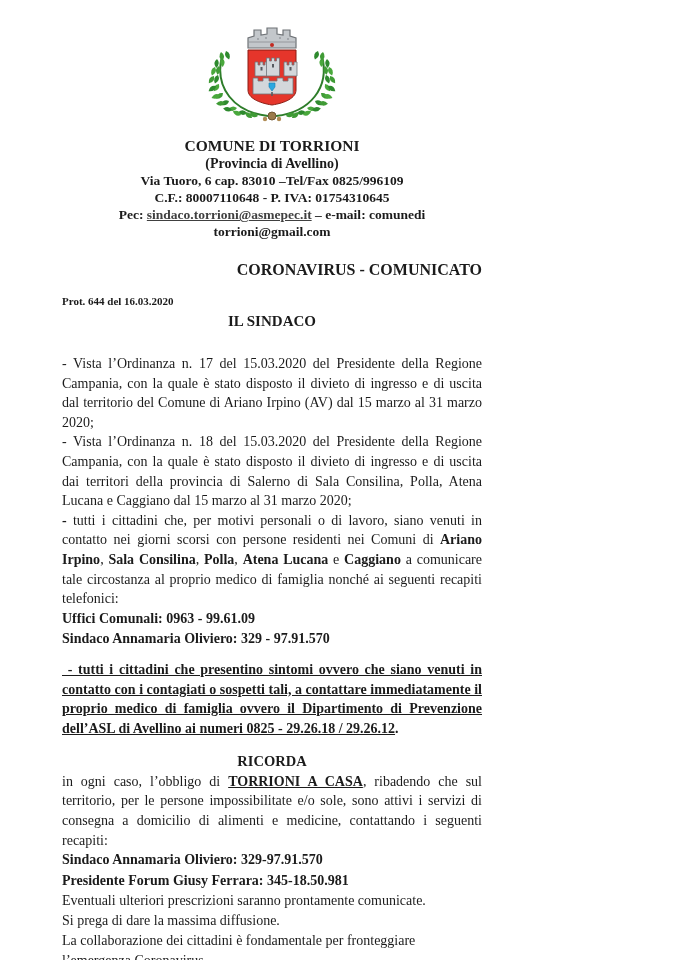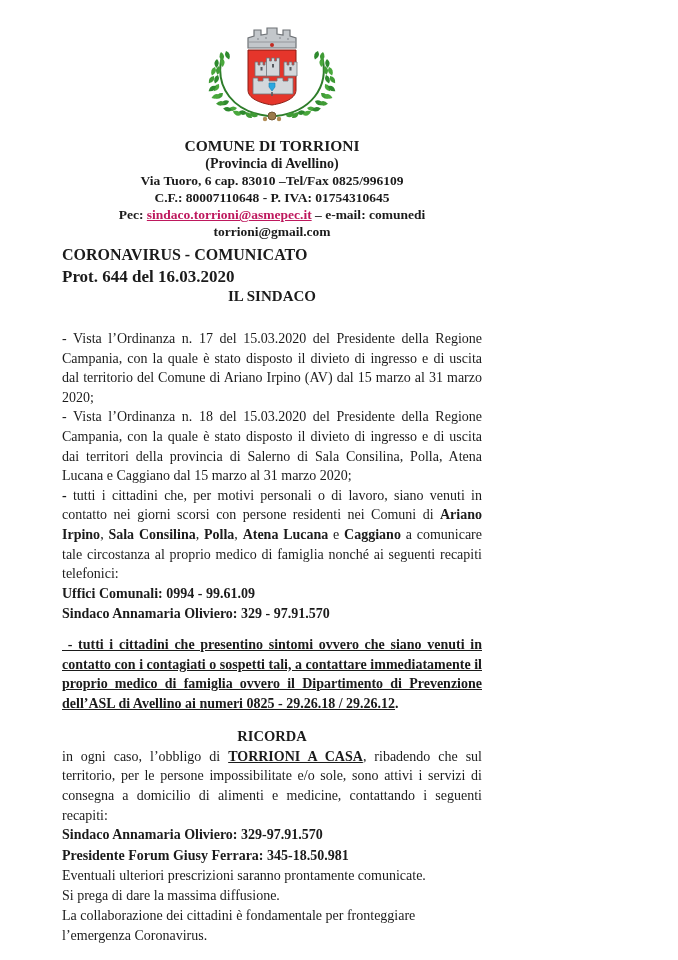--- a/index.html
+++ b/index.html
@@ -11,23 +11,23 @@
     font-family:Liberation Serif, serif;
     color:#1b1b1b;
     box-sizing:border-box;
     padding:26px 62px 0 62px;
   }
   .crest-wrap{text-align:center;margin:0 0 6px 0;}
   .hdr{ text-align:center; font-weight:bold; }
   .hdr-line1{font-size:15.5px;line-height:19px;}
   .hdr-line2{font-size:14px;line-height:17px;}
   .hdr-line3,.hdr-line4,.hdr-line5{font-size:13.5px;line-height:17px;}
-  .pec-link{color:#be185d;text-decoration:underline;cursor:pointer;}
-  .doc-title{ text-align:left;font-weight:bold;font-size:16px;line-height:19px;margin-top:5px;}
-  .prot{ font-weight:bold;font-size:17px;line-height:17px;margin-top:4px;}
+  .pec-link{color:#404040;text-decoration:underline;cursor:pointer;}
+  .doc-title{ text-align:right;font-weight:bold;font-size:16px;line-height:19px;margin-top:20px;}
+  .prot{ font-weight:bold;font-size:11px;line-height:17px;margin-top:14px;}
   .doc-subtitle{ text-align:center;font-weight:bold;font-size:15px;line-height:19px;margin-top:2px;}
   .body-block{margin-top:23px;}
   .p{ font-size:14px;line-height:19.6px;text-align:justify;margin:0;}
   .p-center{ text-align:center;font-weight:bold;font-size:14.5px;line-height:19.6px;margin:0;}
   .contact{ font-weight:bold;font-size:14px;line-height:20.6px;margin:0;text-align:left;}
   .b{font-weight:bold;}
   .u{text-decoration:underline;}
   .gap-sm{margin-top:10px;}
   .gap-md{margin-top:14px;}
   .closing{font-size:14px;line-height:20px;margin:0;text-align:left;}
@@ -119,21 +119,21 @@
 
   <div class="doc-title">CORONAVIRUS - COMUNICATO</div>
   <div class="prot">Prot. 644 del 16.03.2020</div>
   <div class="doc-subtitle">IL SINDACO</div>
 
   <div class="body-block">
     <p class="p">- Vista l’Ordinanza n. 17 del 15.03.2020 del Presidente della Regione Campania, con la quale è stato disposto il divieto di ingresso e di uscita dal territorio del Comune di Ariano Irpino (AV) dal 15 marzo al 31 marzo 2020;</p>
     <p class="p">- Vista l’Ordinanza n. 18 del 15.03.2020 del Presidente della Regione Campania, con la quale è stato disposto il divieto di ingresso e di uscita dai territori della provincia di Salerno di Sala Consilina, Polla, Atena Lucana e Caggiano dal 15 marzo al 31 marzo 2020;</p>
 
     <p class="p"><span class="b">- </span><span>tutti i cittadini che, per motivi personali o di lavoro, siano venuti in contatto nei giorni scorsi con persone residenti nei Comuni di </span><span class="b">Ariano Irpino</span><span>, </span><span class="b">Sala Consilina</span><span>, </span><span class="b">Polla</span><span>, </span><span class="b">Atena Lucana</span><span> e </span><span class="b">Caggiano</span><span> a comunicare tale circostanza al proprio medico di famiglia nonché ai seguenti recapiti telefonici:</span></p>
-    <p class="contact">Uffici Comunali: 0994 - 99.61.09</p>
+    <p class="contact">Uffici Comunali: 0963 - 99.61.09</p>
     <p class="contact">Sindaco Annamaria Oliviero: 329 - 97.91.570</p>
 
     <p class="p gap-sm"><span class="b u">&nbsp;- tutti i cittadini che presentino sintomi ovvero che siano venuti in contatto con i contagiati o sospetti tali, a contattare immediatamente il proprio medico di famiglia ovvero il Dipartimento di Prevenzione dell’ASL di Avellino ai numeri 0825 - 29.26.18 / 29.26.12</span><span class="b">.</span></p>
 
     <p class="p-center gap-md">RICORDA</p>
     <p class="p"><span>in ogni caso, l’obbligo di </span><span class="b u">TORRIONI A CASA</span><span>, ribadendo che sul territorio, per le persone impossibilitate e/o sole, sono attivi i servizi di consegna a domicilio di alimenti e medicine, contattando i seguenti recapiti:</span></p>
     <p class="contact">Sindaco Annamaria Oliviero: 329-97.91.570</p>
     <p class="contact">Presidente Forum Giusy Ferrara: 345-18.50.981</p>
 
     <p class="closing gap-md">Eventuali ulteriori prescrizioni saranno prontamente comunicate.</p>

